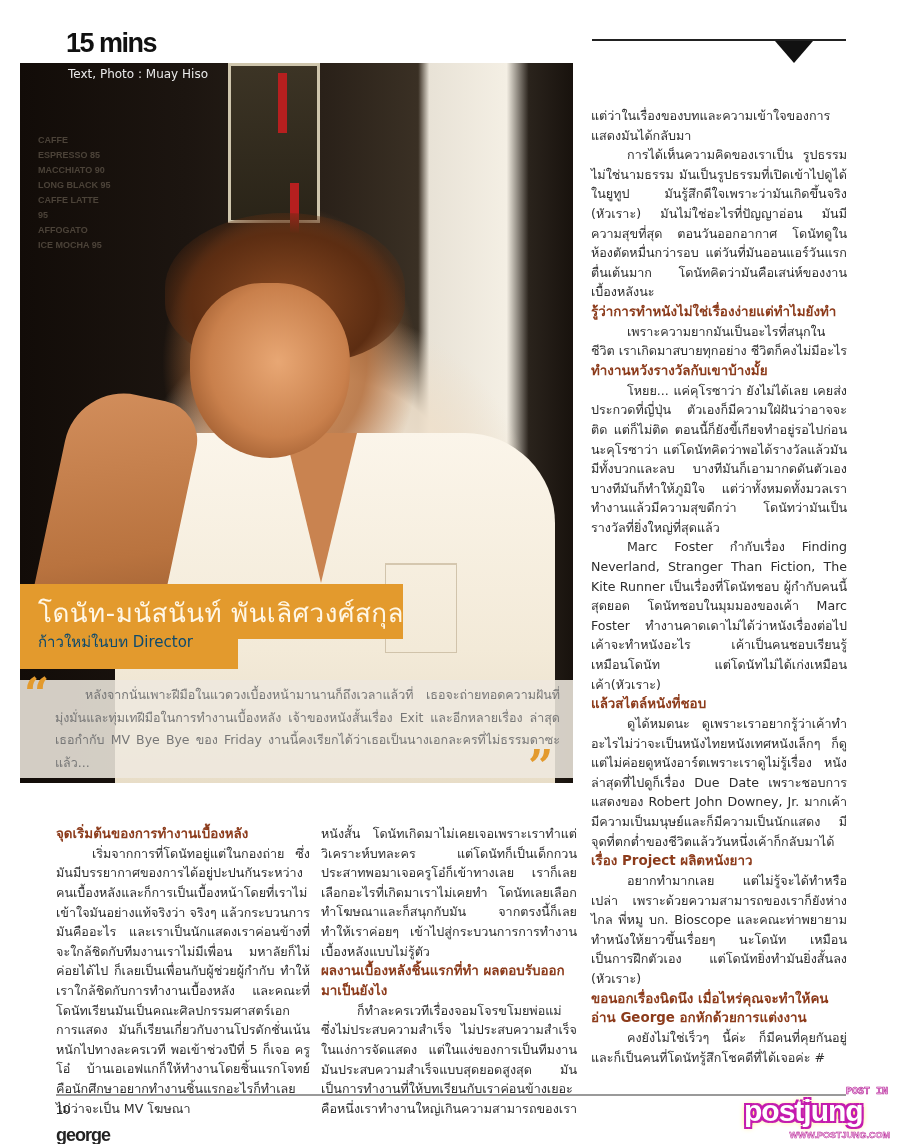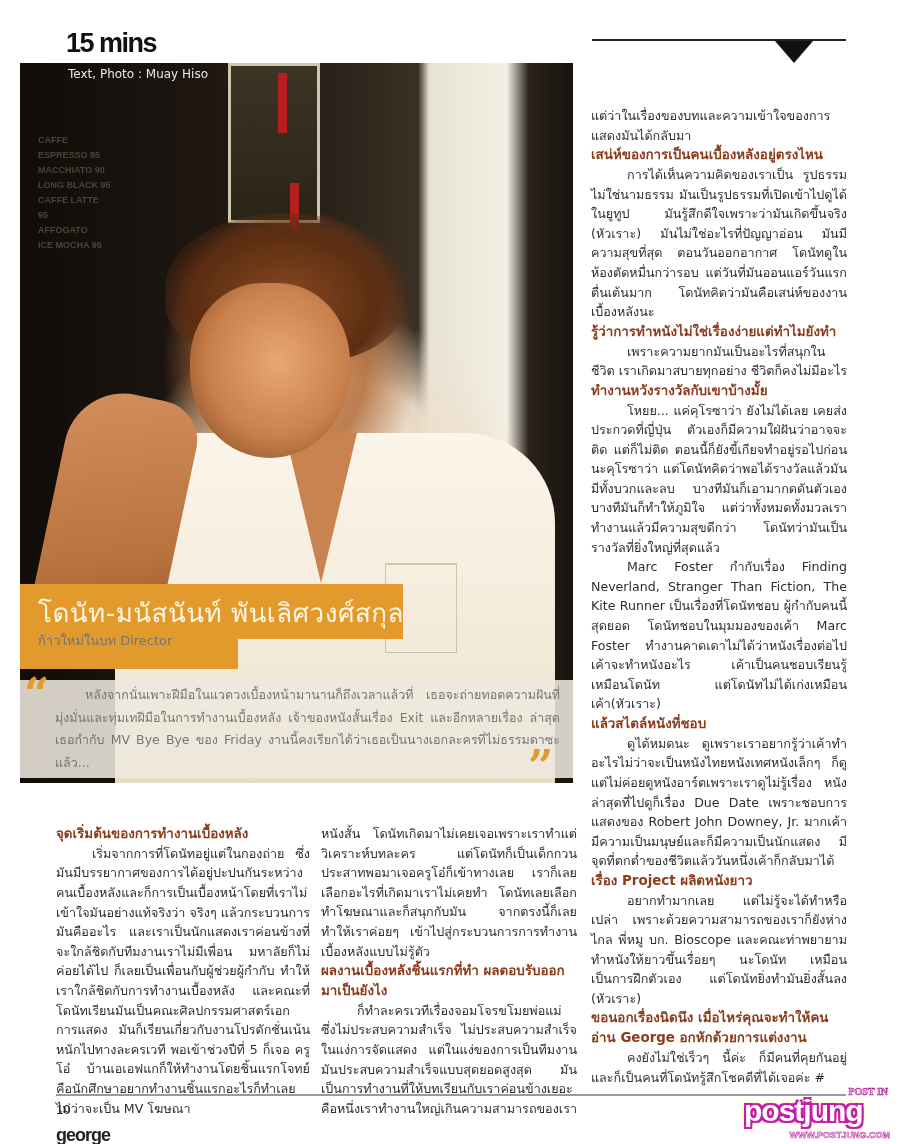--- a/index.html
+++ b/index.html
@@ -79,21 +79,21 @@
   }
   .name-banner-sub {
     position: absolute; left: 20px; top: 639px; width: 218px; height: 30px; background: #e39a2d;
   }
   .name-text {
     position: absolute; left: 38px; top: 592px;
     font-family: "DejaVu Sans", sans-serif; font-size: 26px; color: #fff7e6; letter-spacing: 0.5px;
   }
   .sub-text {
     position: absolute; left: 38px; top: 630px;
-    font-family: "DejaVu Sans", sans-serif; font-size: 13px; color: #737373;
+    font-family: "DejaVu Sans", sans-serif; font-size: 15px; color: #0c4a6e;
   }
 
   
   .quote-box {
     position: absolute; left: 20px; top: 680px; width: 553px; height: 98px;
     background: rgba(238,232,222,0.88);
   }
   .quote-open {
     position: absolute; left: 24px; top: 673px;
     font-family: "DejaVu Serif", serif; font-weight: bold; font-size: 44px; color: #e39a2d; line-height: 1;
@@ -128,21 +128,21 @@
     position: absolute; left: 56px; top: 1102px; display: flex; align-items: baseline; gap: 8px;
     font-family: "Liberation Sans", sans-serif; color: #222; flex-direction: column;
   }
   .folio .page-num { font-size: 13px; }
   .folio .mag-name { font-size: 18px; font-weight: 700; letter-spacing: -1px; }
   .folio .issue-date { font-size: 13px; }
 
   
   .watermark { position: absolute; left: 738px; top: 1086px; width: 160px; height: 58px; }
   .wm-postin {
-    position: absolute; right: 10px; top: 0; font-family: Liberation Serif, serif; font-weight: 900;
+    position: absolute; right: 10px; top: 0; font-family: Liberation Mono, monospace; font-weight: 900;
     font-size: 10px; color: #f4c6ef; -webkit-text-stroke: 0.6px #b0198f;
   }
   .wm-logo {
     position: absolute; left: 6px; top: 8px; font-family: "Liberation Sans", sans-serif; font-weight: 900;
     font-size: 30px; color: #ffffff; letter-spacing: -1px;
     text-shadow: 0 0 0 #c41cae, 2px 2px 0 #c41cae, -2px -2px 0 #c41cae, 2px -2px 0 #c41cae, -2px 2px 0 #c41cae, 0 0 6px #ffd400;
   }
   .wm-url {
     position: absolute; right: 8px; top: 44px; font-family: "Liberation Sans", sans-serif; font-weight: 900;
     font-size: 9px; color: #ffe7fa; -webkit-text-stroke: 0.5px #b0198f;
@@ -194,21 +194,20 @@
 </div>
 
 <div class="col col-mid">
   <span class="p noindent">หนังสั้น โดนัทเกิดมาไม่เคยเจอเพราะเราทำแต่วิเคราะห์บทละคร แต่โดนัทก็เป็นเด็กกวนประสาทพอมาเจอครูโอ๋ก็เข้าทางเลย เราก็เลยเลือกอะไรที่เกิดมาเราไม่เคยทำ โดนัทเลยเลือกทำโฆษณาและก็สนุกกับมัน จากตรงนี้ก็เลยทำให้เราค่อยๆ เข้าไปสู่กระบวนการการทำงานเบื้องหลังแบบไม่รู้ตัว</span>
   <span class="h">ผลงานเบื้องหลังชิ้นแรกที่ทำ ผลตอบรับออกมาเป็นยังไง</span>
   <span class="p">ก็ทำละครเวทีเรื่องจอมโจรขโมยพ่อแม่ ซึ่งไม่ประสบความสำเร็จ ไม่ประสบความสำเร็จในแง่การจัดแสดง แต่ในแง่ของการเป็นทีมงานมันประสบความสำเร็จแบบสุดยอดสูงสุด มันเป็นการทำงานที่ให้บทเรียนกับเราค่อนข้างเยอะ คือหนึ่งเราทำงานใหญ่เกินความสามารถของเรา</span>
 </div>
 
 <div class="col col-right">
   <span class="p noindent">แต่ว่าในเรื่องของบทและความเข้าใจของการแสดงมันได้กลับมา</span>
-  <span class="h">เสน่ห์ของการเป็นคนเบื้องหลังอยู่ตรงไหน</span>
   <span class="p">การได้เห็นความคิดของเราเป็น รูปธรรมไม่ใช่นามธรรม มันเป็นรูปธรรมที่เปิดเข้าไปดูได้ในยูทูป มันรู้สึกดีใจเพราะว่ามันเกิดขึ้นจริง (หัวเราะ) มันไม่ใช่อะไรที่ปัญญาอ่อน มันมีความสุขที่สุด ตอนวันออกอากาศ โดนัทดูในห้องตัดหมื่นกว่ารอบ แต่วันที่มันออนแอร์วันแรกตื่นเต้นมาก โดนัทคิดว่ามันคือเสน่ห์ของงานเบื้องหลังนะ</span>
   <span class="h">รู้ว่าการทำหนังไม่ใช่เรื่องง่ายแต่ทำไมยังทำ</span>
   <span class="p">เพราะความยากมันเป็นอะไรที่สนุกในชีวิต เราเกิดมาสบายทุกอย่าง ชีวิตก็คงไม่มีอะไร</span>
   <span class="h">ทำงานหวังรางวัลกับเขาบ้างมั้ย</span>
   <span class="p">โหยย... แค่คุโรซาว่า ยังไม่ได้เลย เคยส่งประกวดที่ญี่ปุ่น ตัวเองก็มีความใฝ่ฝันว่าอาจจะติด แต่ก็ไม่ติด ตอนนี้ก็ยังขี้เกียจทำอยู่รอไปก่อนนะคุโรซาว่า แต่โดนัทคิดว่าพอได้รางวัลแล้วมันมีทั้งบวกและลบ บางทีมันก็เอามากดดันตัวเอง บางทีมันก็ทำให้ภูมิใจ แต่ว่าทั้งหมดทั้งมวลเราทำงานแล้วมีความสุขดีกว่า โดนัทว่ามันเป็นรางวัลที่ยิ่งใหญ่ที่สุดแล้ว</span>
   <span class="p">Marc Foster กำกับเรื่อง Finding Neverland, Stranger Than Fiction, The Kite Runner เป็นเรื่องที่โดนัทชอบ ผู้กำกับคนนี้สุดยอด โดนัทชอบในมุมมองของเค้า Marc Foster ทำงานคาดเดาไม่ได้ว่าหนังเรื่องต่อไปเค้าจะทำหนังอะไร เค้าเป็นคนชอบเรียนรู้เหมือนโดนัท แต่โดนัทไม่ได้เก่งเหมือนเค้า(หัวเราะ)</span>
   <span class="h">แล้วสไตล์หนังที่ชอบ</span>
   <span class="p">ดูได้หมดนะ ดูเพราะเราอยากรู้ว่าเค้าทำอะไรไม่ว่าจะเป็นหนังไทยหนังเทศหนังเล็กๆ ก็ดูแต่ไม่ค่อยดูหนังอาร์ตเพราะเราดูไม่รู้เรื่อง หนังล่าสุดที่ไปดูก็เรื่อง Due Date เพราะชอบการแสดงของ Robert John Downey, Jr. มากเค้ามีความเป็นมนุษย์และก็มีความเป็นนักแสดง มีจุดที่ตกต่ำของชีวิตแล้ววันหนึ่งเค้าก็กลับมาได้</span>
   <span class="h">เรื่อง Project ผลิตหนังยาว</span>
   <span class="p">อยากทำมากเลย แต่ไม่รู้จะได้ทำหรือเปล่า เพราะด้วยความสามารถของเราก็ยังห่างไกล พี่หมู บก. Bioscope และคณะท่าพยายามทำหนังให้ยาวขึ้นเรื่อยๆ นะโดนัท เหมือนเป็นการฝึกตัวเอง แต่โดนัทยิ่งทำมันยิ่งสั้นลง (หัวเราะ)</span>

